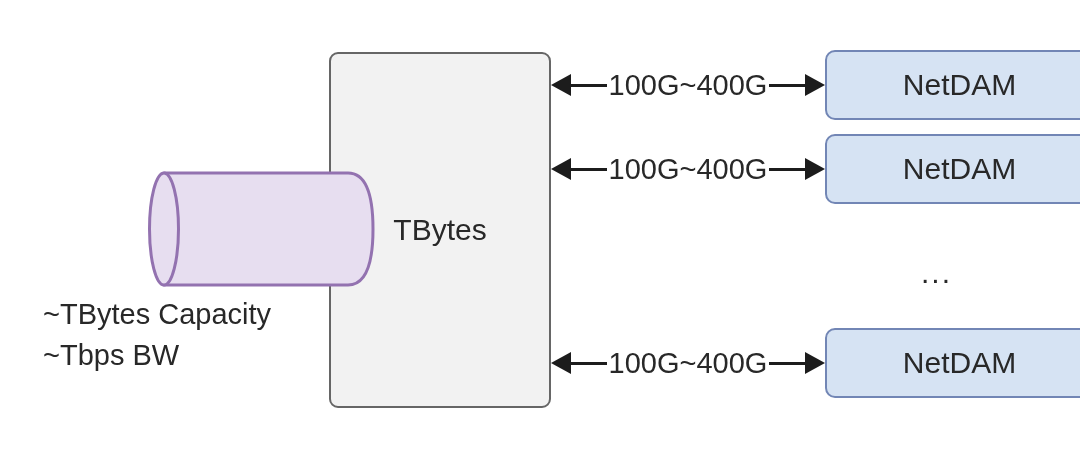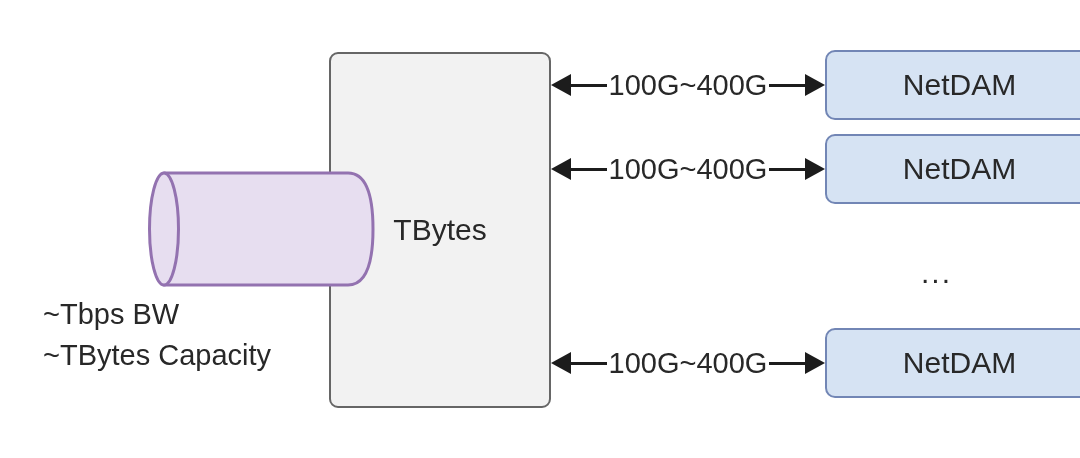--- a/index.html
+++ b/index.html
@@ -148,22 +148,22 @@
   <div class="switch-box">
     <span class="switch-label">TBytes</span>
   </div>
 
   <svg class="cyl-svg" viewBox="0 0 1080 458" aria-hidden="true">
     <path class="cyl-body" d="M 164 173 L 348 173 C 366 173 373 194 373 229 C 373 264 366 285 348 285 L 164 285 Z"></path>
     <ellipse class="cyl-rim" cx="164" cy="229" rx="14.5" ry="56"></ellipse>
   </svg>
 
   <div class="mem-caption">
+    <div>~TBytes Capacity</div>
     <div>~Tbps BW</div>
-    <div>~TBytes Capacity</div>
   </div>
 
   <div class="link-row r1">
     <span class="arrowhead-left"></span>
     <span class="link-line"></span>
     <span class="link-label">100G~400G</span>
     <span class="link-line"></span>
     <span class="arrowhead-right"></span>
   </div>
 

